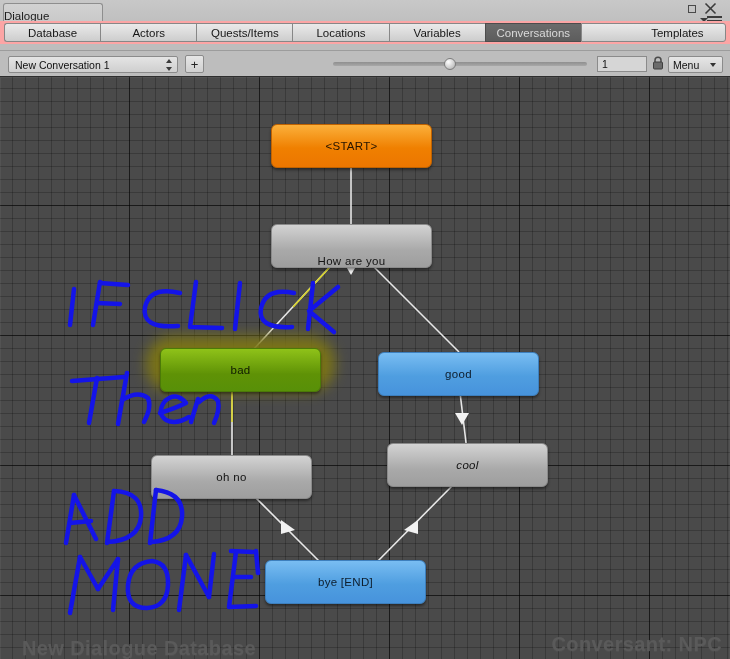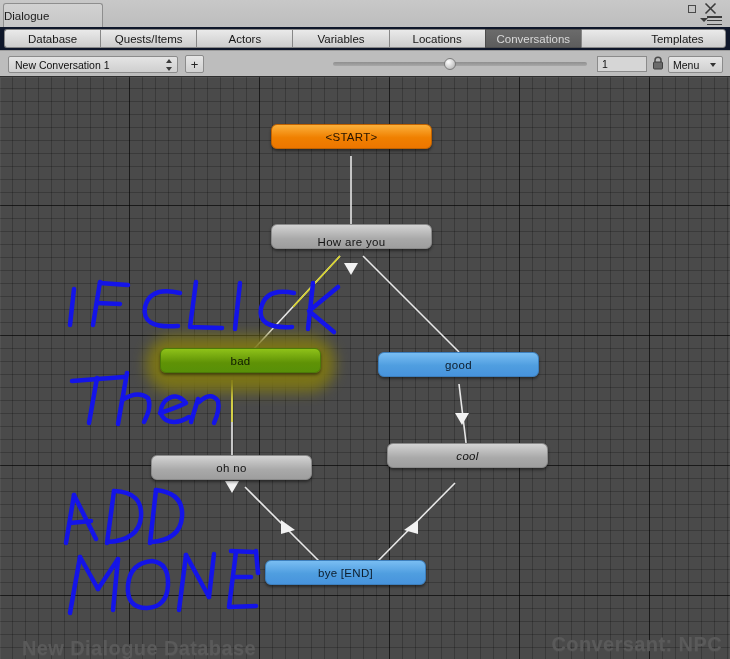--- a/index.html
+++ b/index.html
@@ -28,22 +28,22 @@
   .wc-close{position:absolute;left:20px;top:0px;width:13px;height:13px;}
   .wc-close svg{display:block;}
   .wc-menu{position:absolute;left:16px;top:13px;width:24px;height:11px;}
   .wc-menu .bars{position:absolute;left:7px;top:1px;width:15px;height:9px;}
   .wc-menu .bars i{display:block;height:1.6px;background:#3b3b3b;margin-bottom:2.2px;}
   .wc-menu .caret{position:absolute;left:0px;top:3px;width:0;height:0;
     border-left:4px solid transparent;border-right:4px solid transparent;
     border-top:4px solid #3b3b3b;}
 
   
-  .tabstrip{position:absolute;left:0;top:27px;width:730px;height:23px;
-    background:#0f172a;display:flex;padding:2px 4px 0 4px;box-sizing:border-box;}
+  .tabstrip{position:absolute;left:0;top:21px;width:730px;height:23px;
+    background:#fca5a5;display:flex;padding:2px 4px 0 4px;box-sizing:border-box;}
   .maintab{flex:1 1 0;height:19px;
     background:linear-gradient(#eaeaea,#cdcdcd);
     border:1px solid #878787;border-right:none;box-sizing:border-box;
     display:flex;align-items:center;justify-content:center;
     font-size:11.5px;color:#161616;cursor:default;}
   .maintab:first-child{border-radius:3px 0 0 3px;}
   .maintab:last-child{border-right:1px solid #878787;border-radius:0 3px 3px 0;padding-left:48px;}
   .maintab.active{background:linear-gradient(#6b6b6b,#5d5d5d);color:#d9d9d9;
      border-color:#4c4c4c;}
 
@@ -95,21 +95,21 @@
       linear-gradient(to bottom, rgba(0,0,0,0.55) 1px, transparent 1px);
     background-size:13px 13px,13px 13px,130px 130px,130px 130px;
     background-position:-1px -2px,-1px -2px,-1px -2px,-1px -2px;
     overflow:hidden;
     border-top:1px solid #2e2e2e;
   }
   .canvas .edgeshade{position:absolute;left:0;top:0;width:730px;height:583px;
      box-shadow:inset 0 0 0 1px rgba(255,255,255,0.05);pointer-events:none;}
 
   
-  .node{position:absolute;height:25px;border-radius:6px;
+  .node{position:absolute;height:44px;border-radius:6px;
     display:flex;align-items:center;justify-content:center;
     font-size:11.5px;color:#111;letter-spacing:0.3px;
     box-shadow:0 2px 3px rgba(0,0,0,0.45);
     box-sizing:border-box;}
   .node.start{background:linear-gradient(#fbb03b,#f08000 55%,#ec7600);
     border:1px solid #c06200;color:#251400;}
   .node.grey{background:linear-gradient(#d3d3d3,#a9a9a9 60%,#9e9e9e);
     border:1px solid #8a8a8a;color:#141414;}
   .node.blue{background:linear-gradient(#79bdf2,#4f9ee0 55%,#4793dc);
     border:1px solid #3d7fbd;color:#0d1d2c;}
@@ -152,30 +152,30 @@
           </div>
       </div>
     </div>
   </div>
 
   <div class="tabstrip" id="tabstrip">
       <div class="maintab">
         <span>Database</span>
       </div>
       <div class="maintab">
+        <span>Actors</span>
+      </div>
+      <div class="maintab">
         <span>Quests/Items</span>
       </div>
       <div class="maintab">
-        <span>Actors</span>
+        <span>Locations</span>
       </div>
       <div class="maintab">
         <span>Variables</span>
-      </div>
-      <div class="maintab">
-        <span>Locations</span>
       </div>
       <div class="maintab active">
         <span>Conversations</span>
       </div>
       <div class="maintab">
         <span>Templates</span>
       </div>
     </div>
 
   <div class="toolbar">

